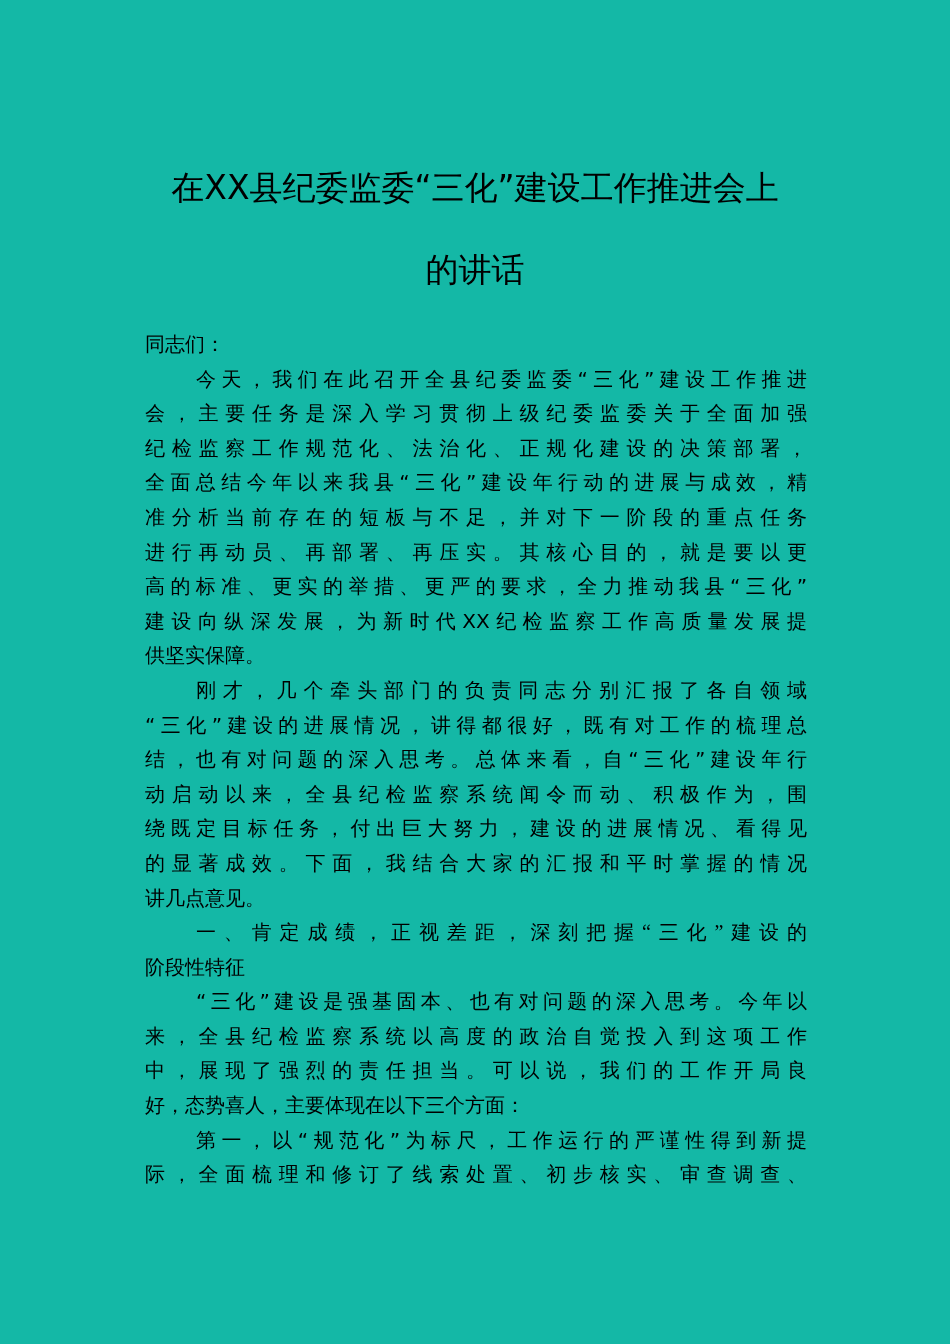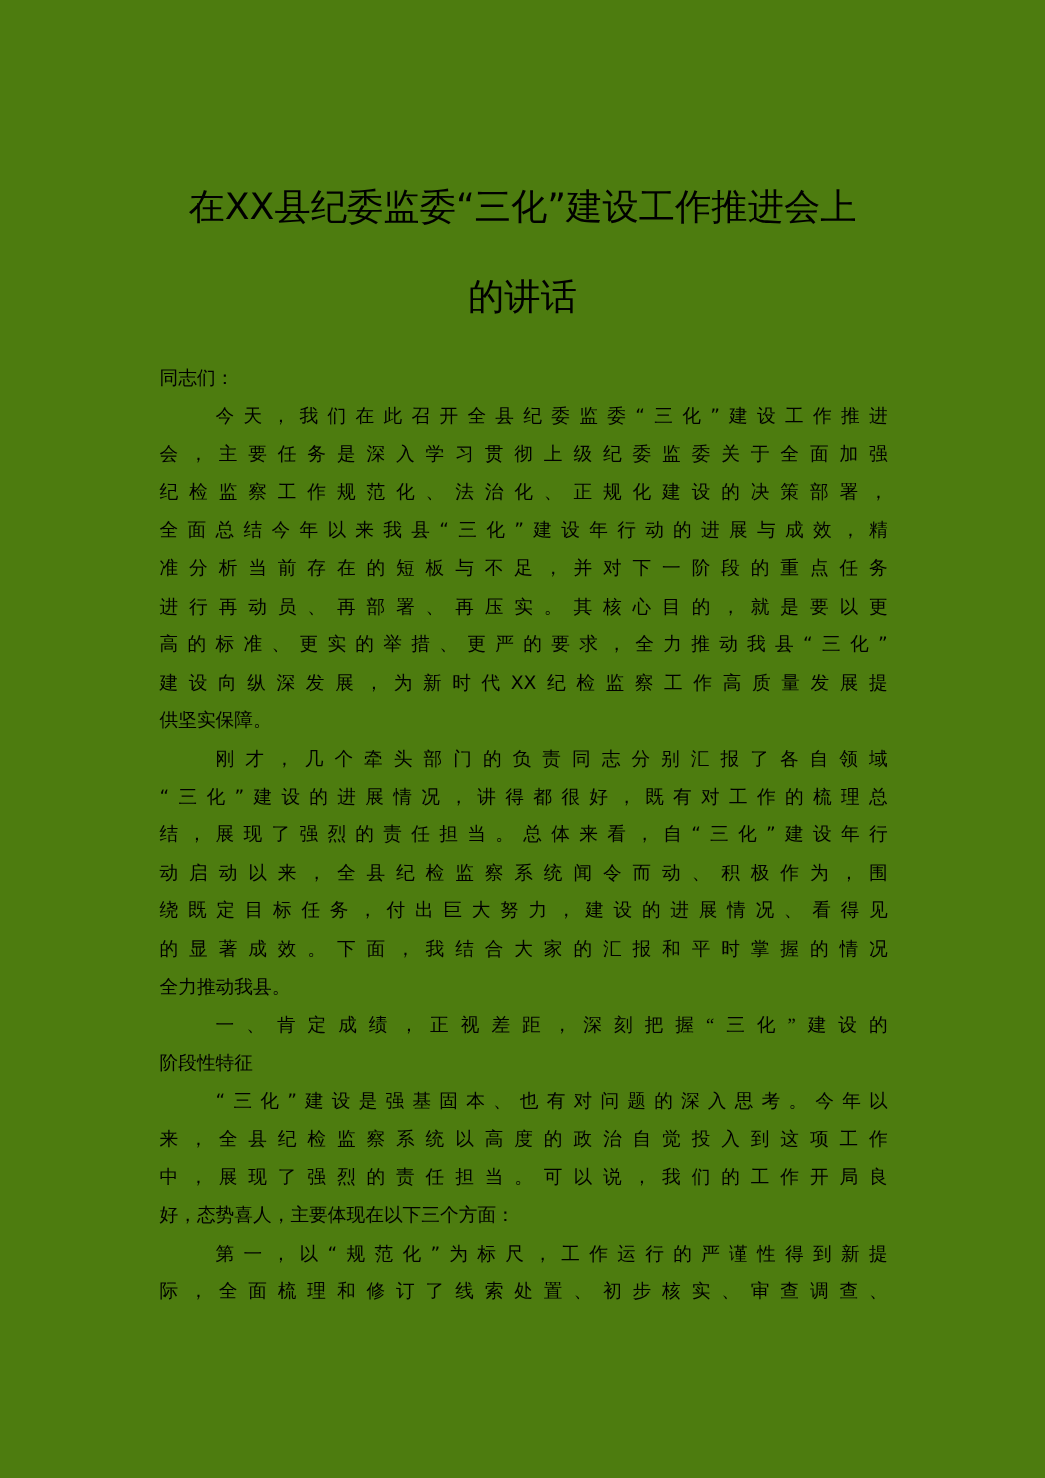--- a/index.html
+++ b/index.html
@@ -14,39 +14,39 @@
       overflow: hidden;
       font-family: "DejaVu Sans", "Liberation Sans", sans-serif;
       color: #000000;
     }
     .page {
       position: absolute;
       left: 0;
       top: 0;
       width: 950px;
       height: 1344px;
-      background: #4d7c0f;
+      background: #14b8a6;
     }
     .title {
       position: absolute;
       left: 140px;
       width: 670px;
       text-align: center;
       font-size: 33px;
       line-height: 40px;
       white-space: nowrap;
       letter-spacing: 0px;
     }
     .title.l1 { top: 168px; }
     .title.l2 { top: 238px; margin-top: 12px; }
     .body-text {
       position: absolute;
       left: 145px;
       width: 662px;
-      font-size: 17px;
+      font-size: 20px;
       line-height: 34.6px;
       top: 327px;
     }
     .line {
       display: block;
       height: 34.6px;
       white-space: nowrap;
       text-align: justify;
       text-align-last: justify;
       overflow: visible;
@@ -80,25 +80,25 @@
       <span class="line">准分析当前存在的短板与不足，并对下一阶段的重点任务</span>
       <span class="line">进行再动员、再部署、再压实。其核心目的，就是要以更</span>
       <span class="line">高的标准、更实的举措、更严的要求，全力推动我县“三化”</span>
       <span class="line">建设向纵深发展，为新时代XX纪检监察工作高质量发展提</span>
       <span class="line last">供坚实保障。</span>
     </div>
 
     <div>
       <span class="line indent">刚才，几个牵头部门的负责同志分别汇报了各自领域</span>
       <span class="line">“三化”建设的进展情况，讲得都很好，既有对工作的梳理总</span>
-      <span class="line">结，展现了强烈的责任担当。总体来看，自“三化”建设年行</span>
+      <span class="line">结，也有对问题的深入思考。总体来看，自“三化”建设年行</span>
       <span class="line">动启动以来，全县纪检监察系统闻令而动、积极作为，围</span>
       <span class="line">绕既定目标任务，付出巨大努力，建设的进展情况、看得见</span>
       <span class="line">的显著成效。下面，我结合大家的汇报和平时掌握的情况</span>
-      <span class="line last">全力推动我县。</span>
+      <span class="line last">讲几点意见。</span>
     </div>
 
     <div>
       <span class="line indent heading-line">一、肯定成绩，正视差距，深刻把握“三化”建设的</span>
       <span class="line last heading-line">阶段性特征</span>
     </div>
 
     <div>
       <span class="line indent">“三化”建设是强基固本、也有对问题的深入思考。今年以</span>
       <span class="line">来，全县纪检监察系统以高度的政治自觉投入到这项工作</span>

